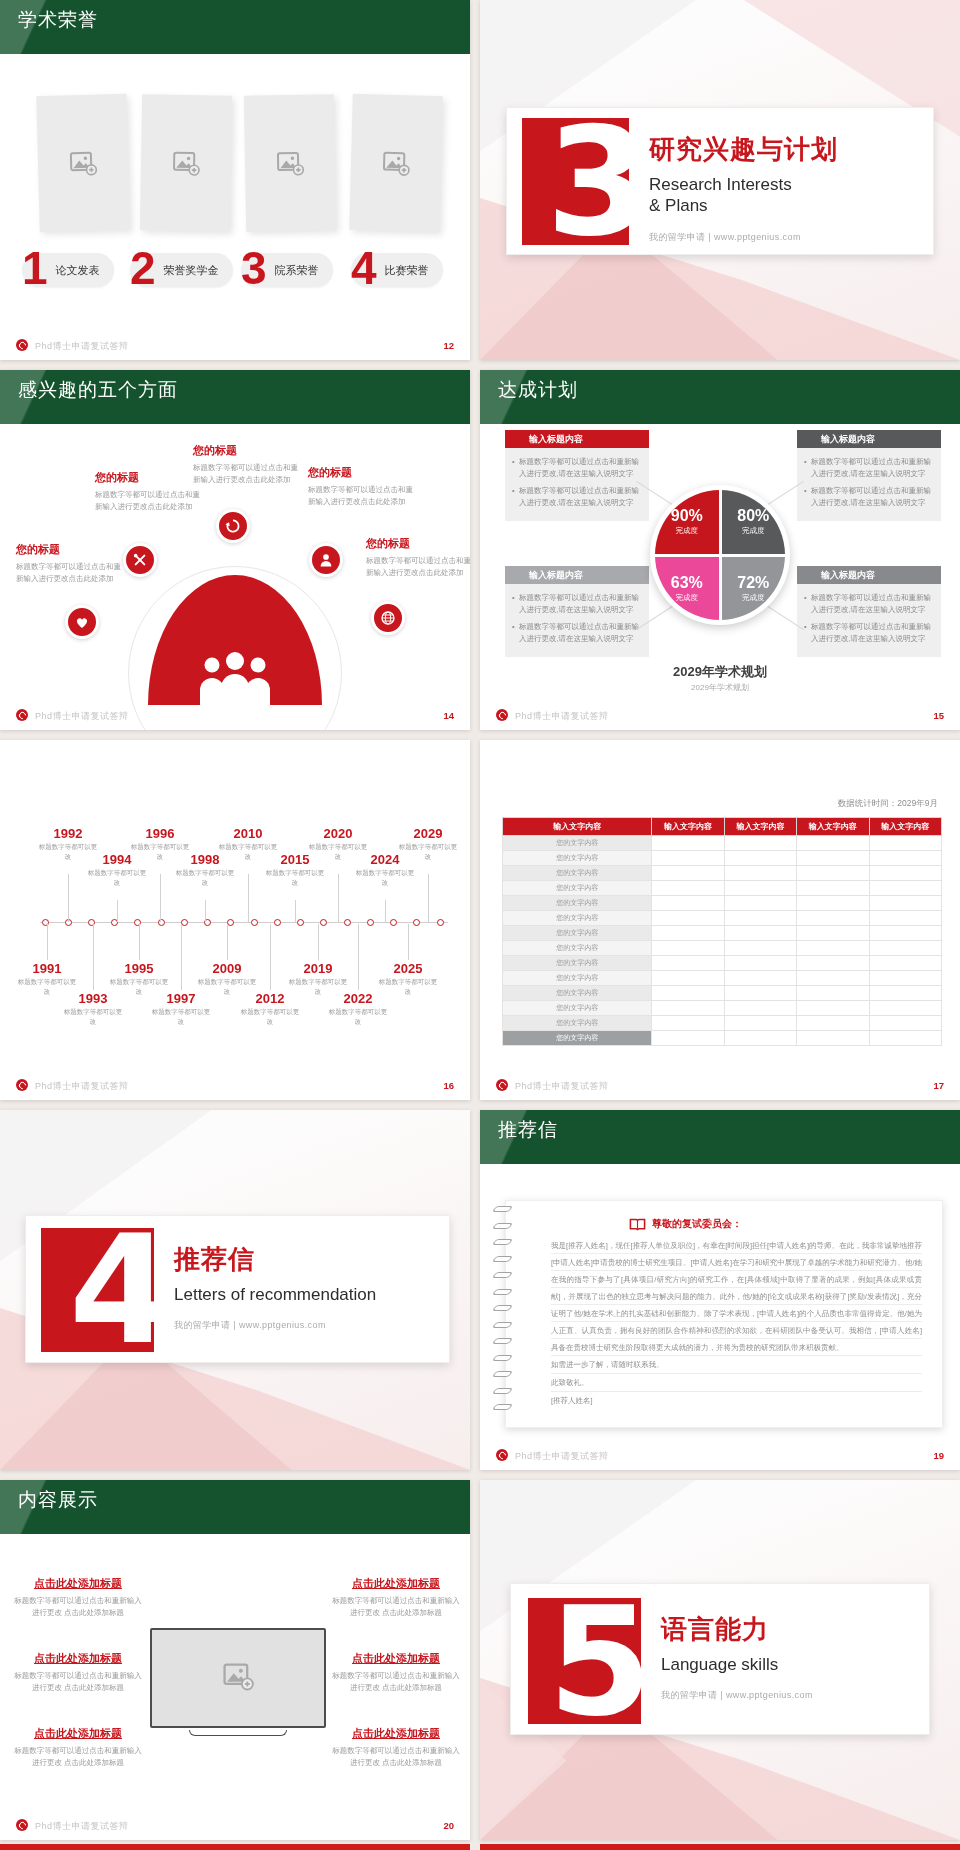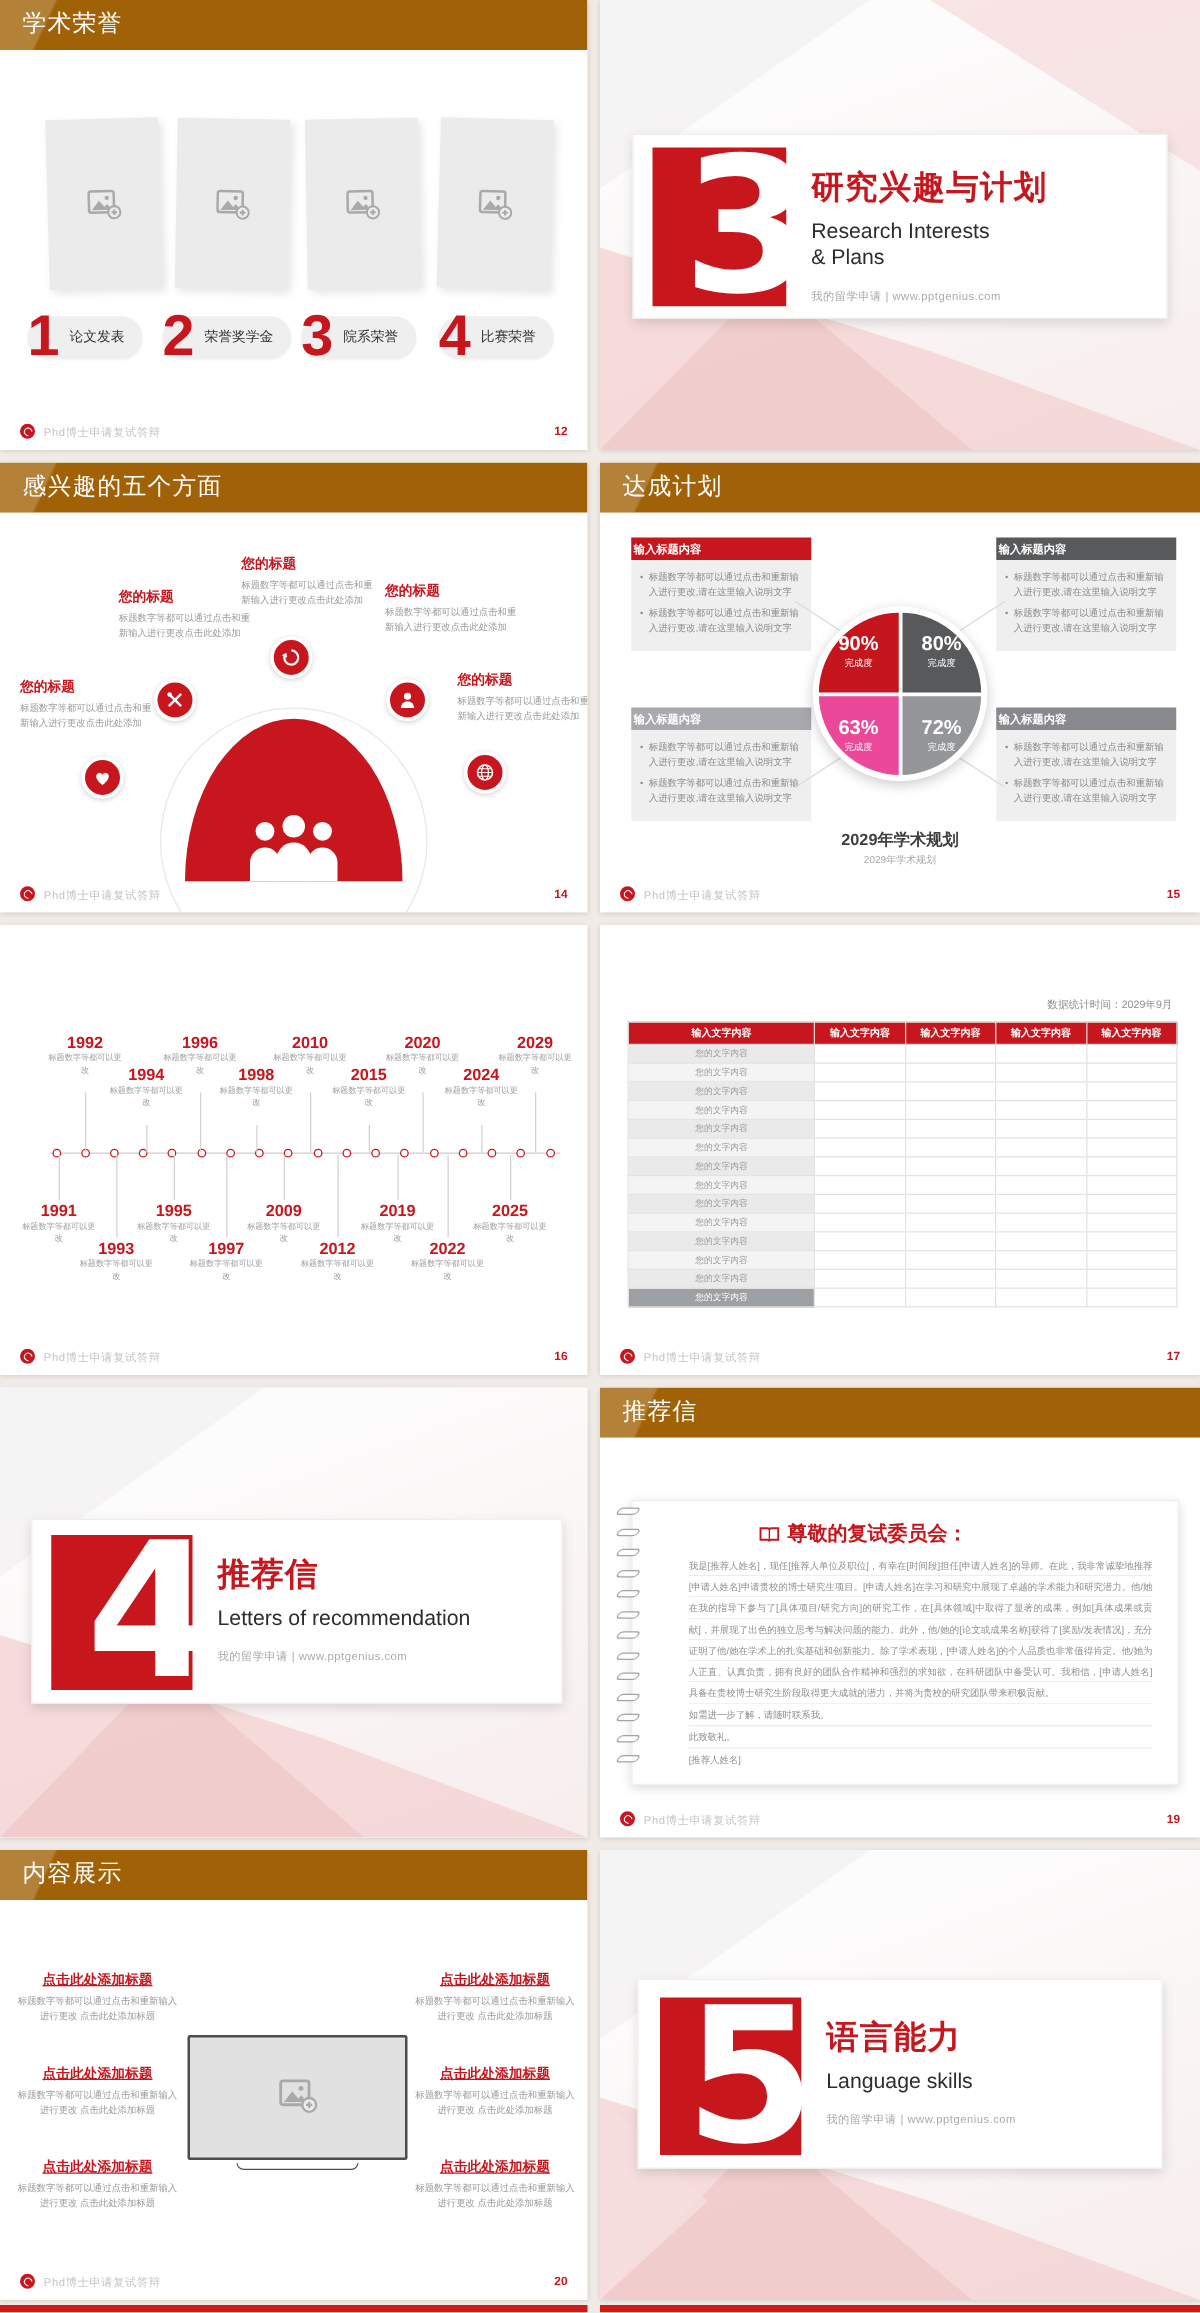--- a/index.html
+++ b/index.html
@@ -8,21 +8,21 @@
     width:960px; height:1850px; position:relative; overflow:hidden;
     background:#f0ebe7;
     font-family:"Liberation Sans","DejaVu Sans",sans-serif;
   }
   .slide { position:absolute; width:470px; height:360px; background:#fff; overflow:hidden;
            box-shadow:0 1px 4px rgba(0,0,0,.14); }
   .slide.right { left:480px; width:480px; }
   .r0{top:0} .r1{top:370px} .r2{top:740px} .r3{top:1110px} .r4{top:1480px}
 
   
-  .bar { position:absolute; top:0; left:0; right:0; height:40px; background:#a16207; z-index:5; }
+  .bar { position:absolute; top:0; left:0; right:0; height:54px; background:#14532d; z-index:5; }
   .bar::before { content:""; position:absolute; inset:0;
     background:linear-gradient(115deg, rgba(255,255,255,.20) 0%, rgba(255,255,255,.20) 9%, transparent 9.5%); }
   .bar .bt { position:absolute; left:18px; top:0; line-height:40px; color:#fff; font-size:19px; letter-spacing:1px; }
 
   
   .sfooter { position:absolute; left:16px; right:16px; bottom:7px; height:15px; z-index:6; }
   .flogo { position:absolute; left:0; top:1px; width:12px; height:12px; border-radius:50%; background:#c7161d; }
   .flogo::after { content:""; position:absolute; inset:2.5px; border:1.6px solid #fff; border-radius:50%;
     border-right-color:transparent; transform:rotate(40deg); }
   .fbrand { position:absolute; left:19px; top:2px; font-size:9px; color:#c6c3c3; letter-spacing:.5px; }
@@ -62,21 +62,21 @@
   .ic { position:absolute; width:34px; height:34px; border-radius:50%; background:#c7161d;
         border:3px solid #fff; box-shadow:0 1px 4px rgba(0,0,0,.18);
         display:flex; align-items:center; justify-content:center; z-index:3; }
   .ic svg { width:18px; height:18px; }
   .ablock { position:absolute; }
   .ablock .at { font-size:11px; font-weight:bold; color:#c7161d; margin-bottom:4px; }
   .ablock .ab { font-size:7.5px; color:#9b9b9b; line-height:1.55; }
 
   
   .pbox { position:absolute; width:144px; }
-  .pbox .ph { height:18px; line-height:18px; color:#fff; font-size:9px; font-weight:bold; padding-left:2px; }
+  .pbox .ph { height:18px; line-height:18px; color:#fff; font-size:9px; font-weight:bold; padding-left:24px; }
   .pbox .pb { background:#efefef; padding:8px 7px 6px 7px; }
   .pbox .bullet { font-size:7.5px; color:#8c8c8c; line-height:1.55; margin-bottom:6px; padding-left:7px; position:relative; }
   .pbox .bullet::before { content:"•"; position:absolute; left:0; top:0; color:#8c8c8c; }
   .conn { position:absolute; width:78px; height:1px; background:#ddd9d9; z-index:1; }
   .qwrap { position:absolute; left:170px; top:115px; width:140px; height:140px; border-radius:50%;
            background:#fff; box-shadow:0 3px 10px rgba(0,0,0,.20); z-index:2; }
   .quads { position:absolute; inset:5px; display:grid; grid-template:1fr 1fr / 1fr 1fr; gap:3px;
            border-radius:50%; overflow:hidden; }
   .quad { display:flex; flex-direction:column; align-items:center; justify-content:center; color:#fff; }
   .quad .pct { font-size:16px; font-weight:bold; }
@@ -99,21 +99,21 @@
   .ttable td { height:15px; border:1px solid #e5e2e2; font-size:7px; color:#9a9a9a; text-align:center; background:#fff; }
   .ttable td.c0a { background:#ebeaea; } .ttable td.c0b { background:#f5f4f4; }
   .ttable tr.dark td.cd { background:#9da0a3; color:#fff; }
 
   
   .paper { position:absolute; left:25px; top:90px; width:438px; height:228px; background:#fff;
            box-shadow:0 2px 8px rgba(0,0,0,.15); border:1px solid #f0eeee; padding:12px 20px 0 45px; overflow:hidden; }
   .spiral { position:absolute; left:14px; top:96px; z-index:4; }
   .spiral i { display:block; width:17px; height:6px; border:1.7px solid #a3a3a3; border-radius:3px;
               background:#fdfdfd; margin-bottom:10.5px; transform:skewX(-35deg); }
-  .lt-title { margin:4px 0 6px 56px; font-size:16px; font-weight:bold; color:#c8161d; display:flex; align-items:center; gap:6px;}
+  .lt-title { margin:4px 0 6px 78px; font-size:10px; font-weight:bold; color:#c8161d; display:flex; align-items:center; gap:6px;}
   .lt-body { font-size:7.5px; color:#8f8f8f; line-height:17px; text-align:justify;
              background-image:repeating-linear-gradient(to bottom, transparent 0, transparent 16px, #efecec 16px, #efecec 17px); }
   .lt-line { font-size:7.5px; color:#8f8f8f; line-height:17px; border-bottom:1px solid #efecec; }
 
   
   .cblock { position:absolute; width:128px; text-align:center; }
   .cblock .ct { font-size:11px; font-weight:bold; color:#c7161d; margin-bottom:4px;text-decoration:underline; }
   .cblock .cb { font-size:7.5px; color:#9b9b9b; line-height:1.55; }
   .tv { position:absolute; left:150px; top:148px; width:176px; height:100px; border:2px solid #4d4d4d;
         background:#e2e1e1; border-radius:2px; display:flex; align-items:center; justify-content:center; }

